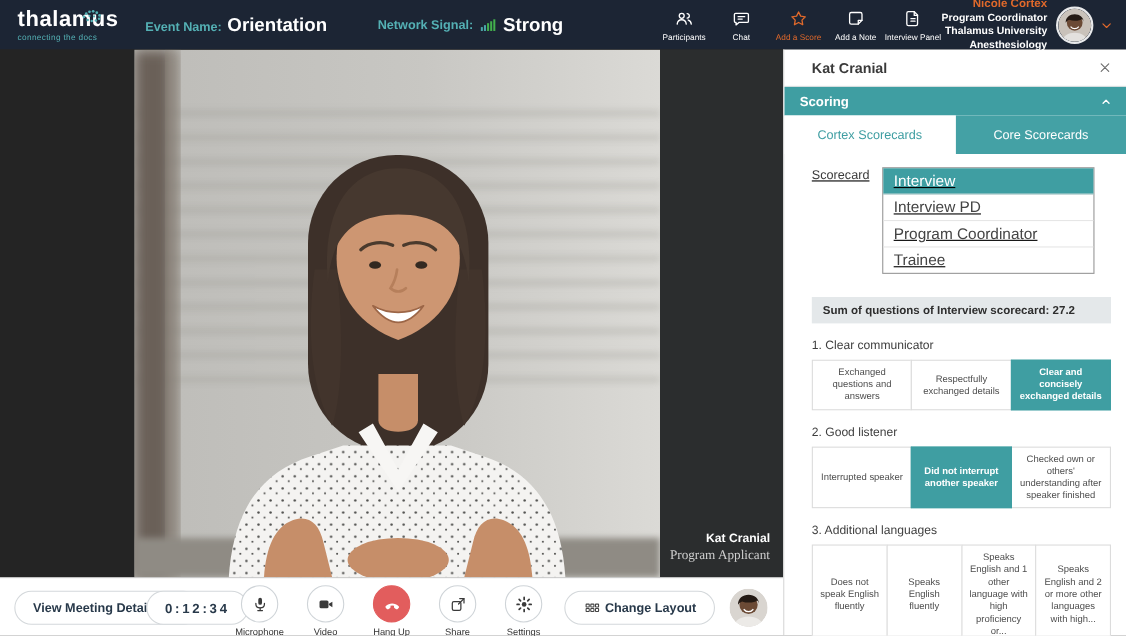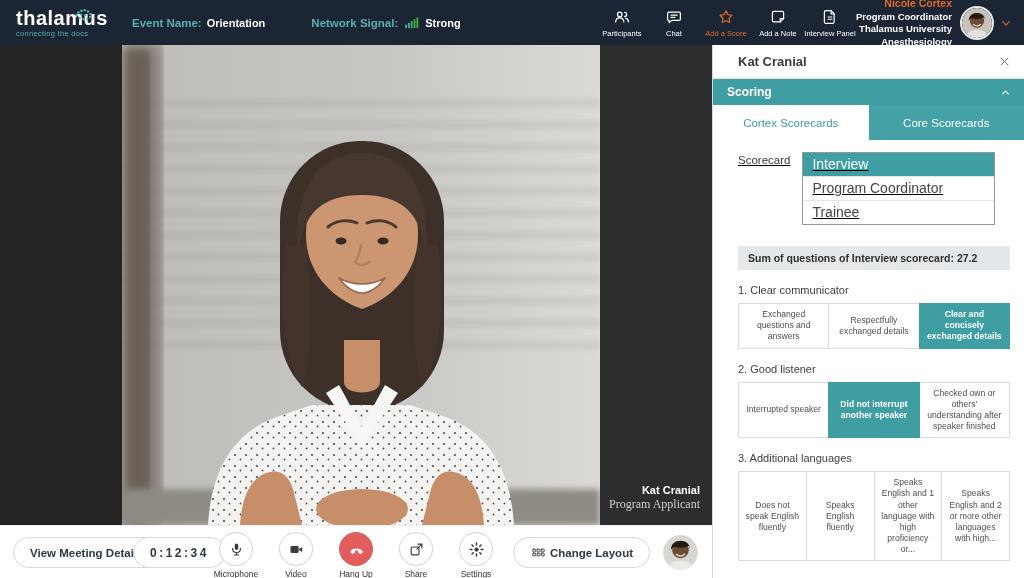--- a/index.html
+++ b/index.html
@@ -11,21 +11,21 @@
   
   .topbar { position:absolute; left:0; top:0; width:1024px; height:45px;
     background:#1c2534; display:flex; align-items:center; padding:0 10px; }
   .logo { position:relative; width:108px; color:#fff; padding-left:6px; }
   .logo-title { font-size:20px; font-weight:bold; letter-spacing:.5px; line-height:1; }
   .logo-tag { font-size:7.5px; color:#54b0b4; margin-top:1px; letter-spacing:.3px; }
   .brain { position:absolute; top:-1px; left:58px; width:30px; height:15px; }
   .tb-field { display:flex; align-items:baseline; gap:5px; margin-left:14px; white-space:nowrap; }
   .tb-field.network { margin-left:46px; align-items:center; }
   .tb-key { color:#54b0b4; font-size:11.5px; font-weight:bold; }
-  .tb-val { color:#fff; font-size:11px; font-weight:bold; }
+  .tb-val { color:#fff; font-size:17px; font-weight:bold; }
   .sig { width:17px; height:17px; }
   .tb-spacer { flex:1; }
   .tb-actions { display:flex; align-items:center; gap:0; }
   .tb-action { width:52px; display:flex; flex-direction:column; align-items:center;
     gap:3px; color:#fff; cursor:pointer; }
   .tb-action .icon { width:18px; height:18px; }
   .tb-label { font-size:7.5px; white-space:nowrap; }
   .tb-action.active { color:#e0692b; }
   .userinfo { text-align:right; color:#fff; line-height:1.3; margin-right:8px; }
   .user-name { color:#e0692b; font-size:10.5px; font-weight:bold; }
@@ -286,20 +286,21 @@
   </div>
   <div class="tabs">
     <div class="tab active">Cortex Scorecards</div>
     <div class="tab inactive">Core Scorecards</div>
   </div>
   <div class="panel-body">
     <div class="sc-row">
       <div class="sc-label">Scorecard</div>
       <div class="sc-list">
           <div class="sc-opt selected">Interview</div>
+          <div class="sc-opt">Interview PD</div>
           <div class="sc-opt">Program Coordinator</div>
           <div class="sc-opt">Trainee</div>
         </div>
     </div>
     <div class="sum-bar">Sum of questions of Interview scorecard: 27.2</div>
     <div>
         <div class="q-label">1. Clear communicator</div>
         <div class="q-row">
           <div class="q-cell">Exchanged questions and answers</div>
           <div class="q-cell">Respectfully exchanged details</div>

